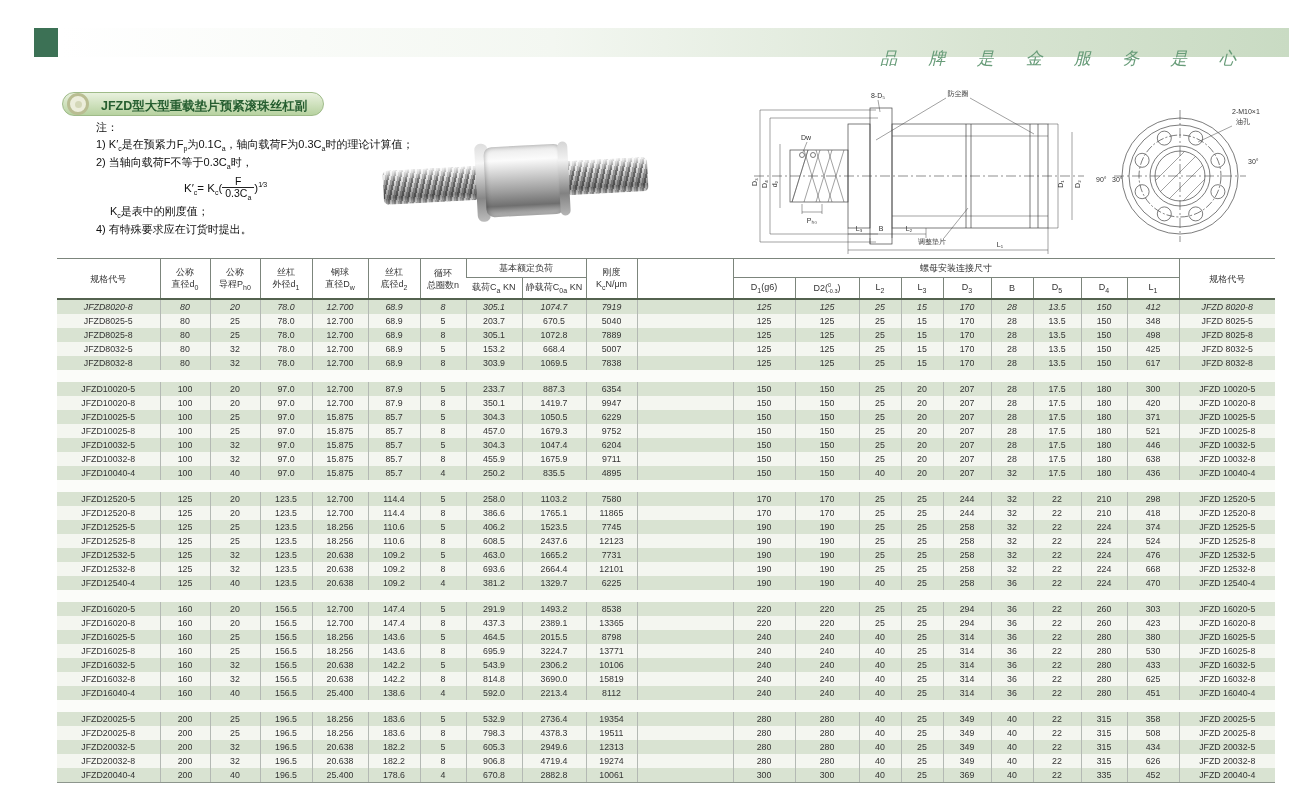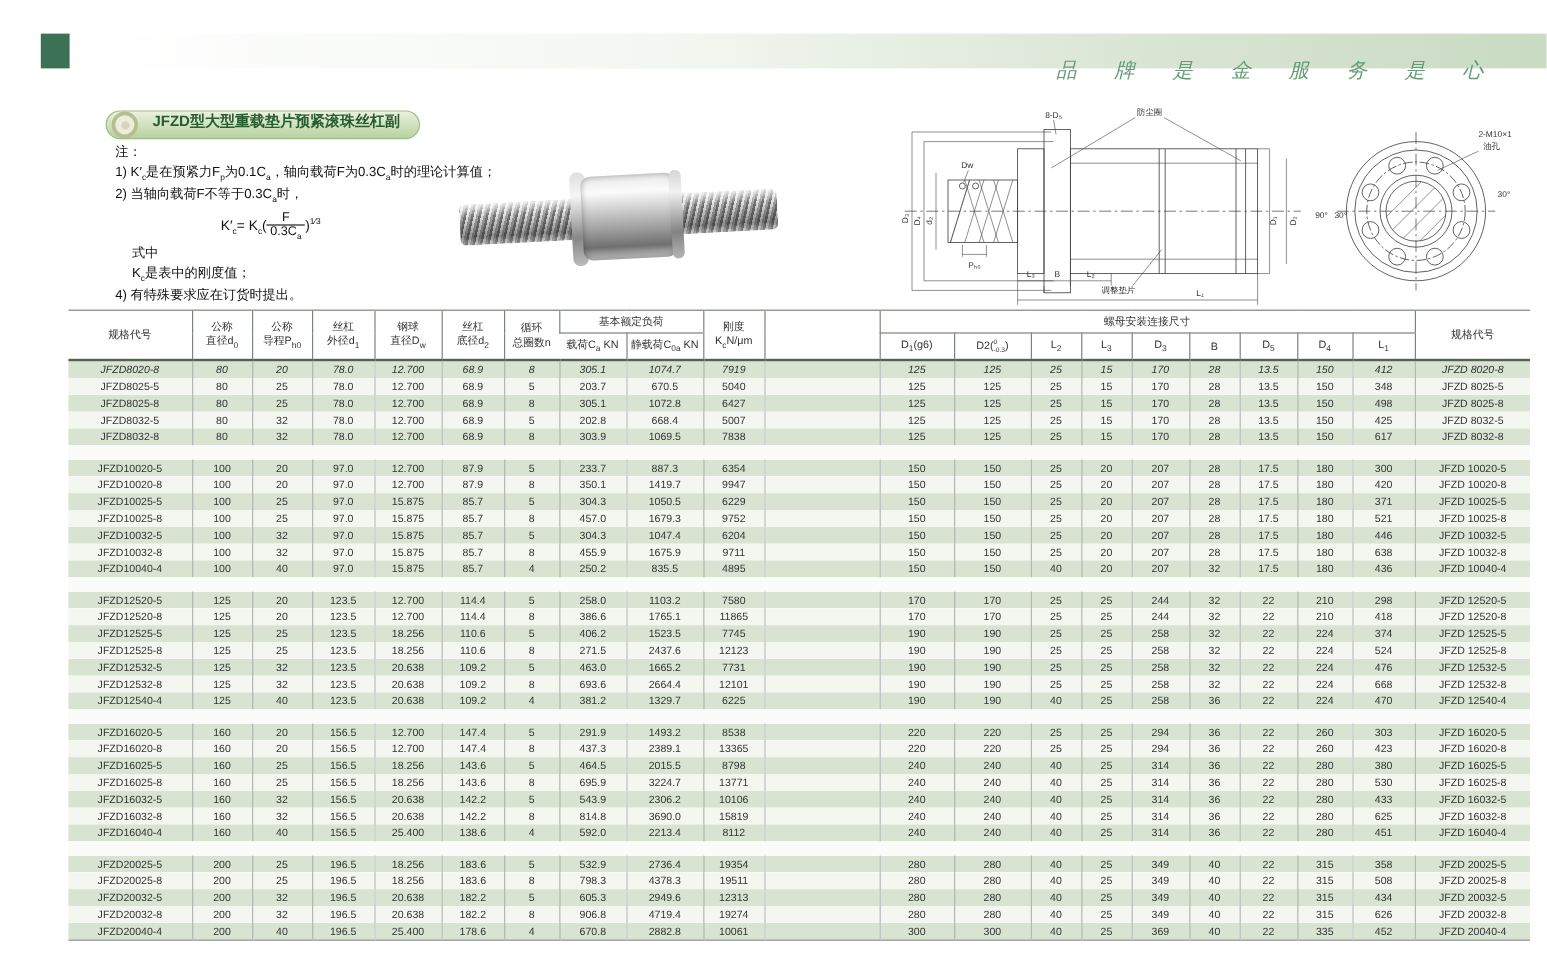--- a/index.html
+++ b/index.html
@@ -10,21 +10,21 @@
   .banner-square{position:absolute;left:34px;top:28px;width:24px;height:29px;background:#3c7155;}
   .banner-band{position:absolute;left:62px;top:28px;width:1227px;height:29px;
       background:linear-gradient(to right,#ffffff,#f3f7f1 40%,#d8e4d2 75%,#c9dbc3);
       display:flex;align-items:center;justify-content:flex-end;padding-right:0;box-sizing:border-box;}
   .slogan{font-family:"DejaVu Serif",serif;font-style:italic;font-size:17px;color:#689c79;
       letter-spacing:13px;margin-right:40px;white-space:nowrap;margin-top:32px;}
 
   
   .title-badge{position:absolute;left:62px;top:92px;height:24px;min-width:260px;border-radius:13px;
       background:linear-gradient(to bottom,#e9f1de,#b7d2a0);border:1px solid #9fbb89;
-      display:flex;align-items:flex-start;padding:0 16px 0 4px;box-sizing:border-box;margin-left:26px;}
+      display:flex;align-items:flex-end;padding:0 16px 0 4px;box-sizing:border-box;}
   .badge-circle{width:16px;height:16px;border-radius:50%;background:#eceddb;border:3px solid #b9bd92;
       display:flex;align-items:center;justify-content:center;flex:0 0 auto;}
   .badge-circle-inner{width:7px;height:7px;border-radius:50%;background:#d4d7b8;}
   .title-text{margin-left:12px;font-weight:bold;font-size:12.5px;color:#265e30;white-space:nowrap;}
 
   
   .notes{position:absolute;left:96px;top:120px;width:390px;font-size:11px;line-height:1.45;color:#111;}
   .notes .nline{margin:0 0 1px 0;}
   .notes .indent{margin-left:14px;}
   .formula{margin:3px 0 3px 88px;font-size:11.5px;}
@@ -90,21 +90,20 @@
       <span class="badge-circle-inner"></span>
     </span>
     <span class="title-text">JFZD型大型重载垫片预紧滚珠丝杠副</span>
   </div>
 
   <div class="notes">
     <div class="nline">注：</div>
     <div class="nline">1) K′<sub>c</sub>是在预紧力F<sub>p</sub>为0.1C<sub>a</sub>，轴向载荷F为0.3C<sub>a</sub>时的理论计算值；</div>
     <div class="nline">2) 当轴向载荷F不等于0.3C<sub>a</sub>时，</div>
     <div class="formula">K′<sub>c</sub>= K<sub>c</sub>(<span class="frac"><span>F</span><span class="fd">0.3C<sub>a</sub></span></span>)<sup>1⁄3</sup></div>
-    <div class="nline indent">式中</div>
     <div class="nline indent">K<sub>c</sub>是表中的刚度值；</div>
     <div class="nline">4) 有特殊要求应在订货时提出。</div>
   </div>
 
   <div class="photo">
     <div class="shaft"></div>
     <div class="nut-ring"></div>
     <div class="nut"></div>
     <div class="nut-ring2"></div>
   </div>
@@ -323,42 +322,42 @@
         <tr class="rg">
           <td>JFZD8025-8</td>
           <td>80</td>
           <td>25</td>
           <td>78.0</td>
           <td>12.700</td>
           <td>68.9</td>
           <td>8</td>
           <td>305.1</td>
           <td>1072.8</td>
-          <td>6427</td>
+          <td>7889</td>
           <td></td>
           <td>125</td>
           <td>125</td>
           <td>25</td>
           <td>15</td>
           <td>170</td>
           <td>28</td>
           <td>13.5</td>
           <td>150</td>
           <td>498</td>
           <td>JFZD 8025-8</td>
         </tr>
         <tr class="rw">
           <td>JFZD8032-5</td>
           <td>80</td>
           <td>32</td>
           <td>78.0</td>
           <td>12.700</td>
           <td>68.9</td>
           <td>5</td>
-          <td>202.8</td>
+          <td>153.2</td>
           <td>668.4</td>
           <td>5007</td>
           <td></td>
           <td>125</td>
           <td>125</td>
           <td>25</td>
           <td>15</td>
           <td>170</td>
           <td>28</td>
           <td>13.5</td>
@@ -626,21 +625,21 @@
           <td>JFZD 12525-5</td>
         </tr>
         <tr class="rw">
           <td>JFZD12525-8</td>
           <td>125</td>
           <td>25</td>
           <td>123.5</td>
           <td>18.256</td>
           <td>110.6</td>
           <td>8</td>
-          <td>271.5</td>
+          <td>608.5</td>
           <td>2437.6</td>
           <td>12123</td>
           <td></td>
           <td>190</td>
           <td>190</td>
           <td>25</td>
           <td>25</td>
           <td>258</td>
           <td>32</td>
           <td>22</td>

